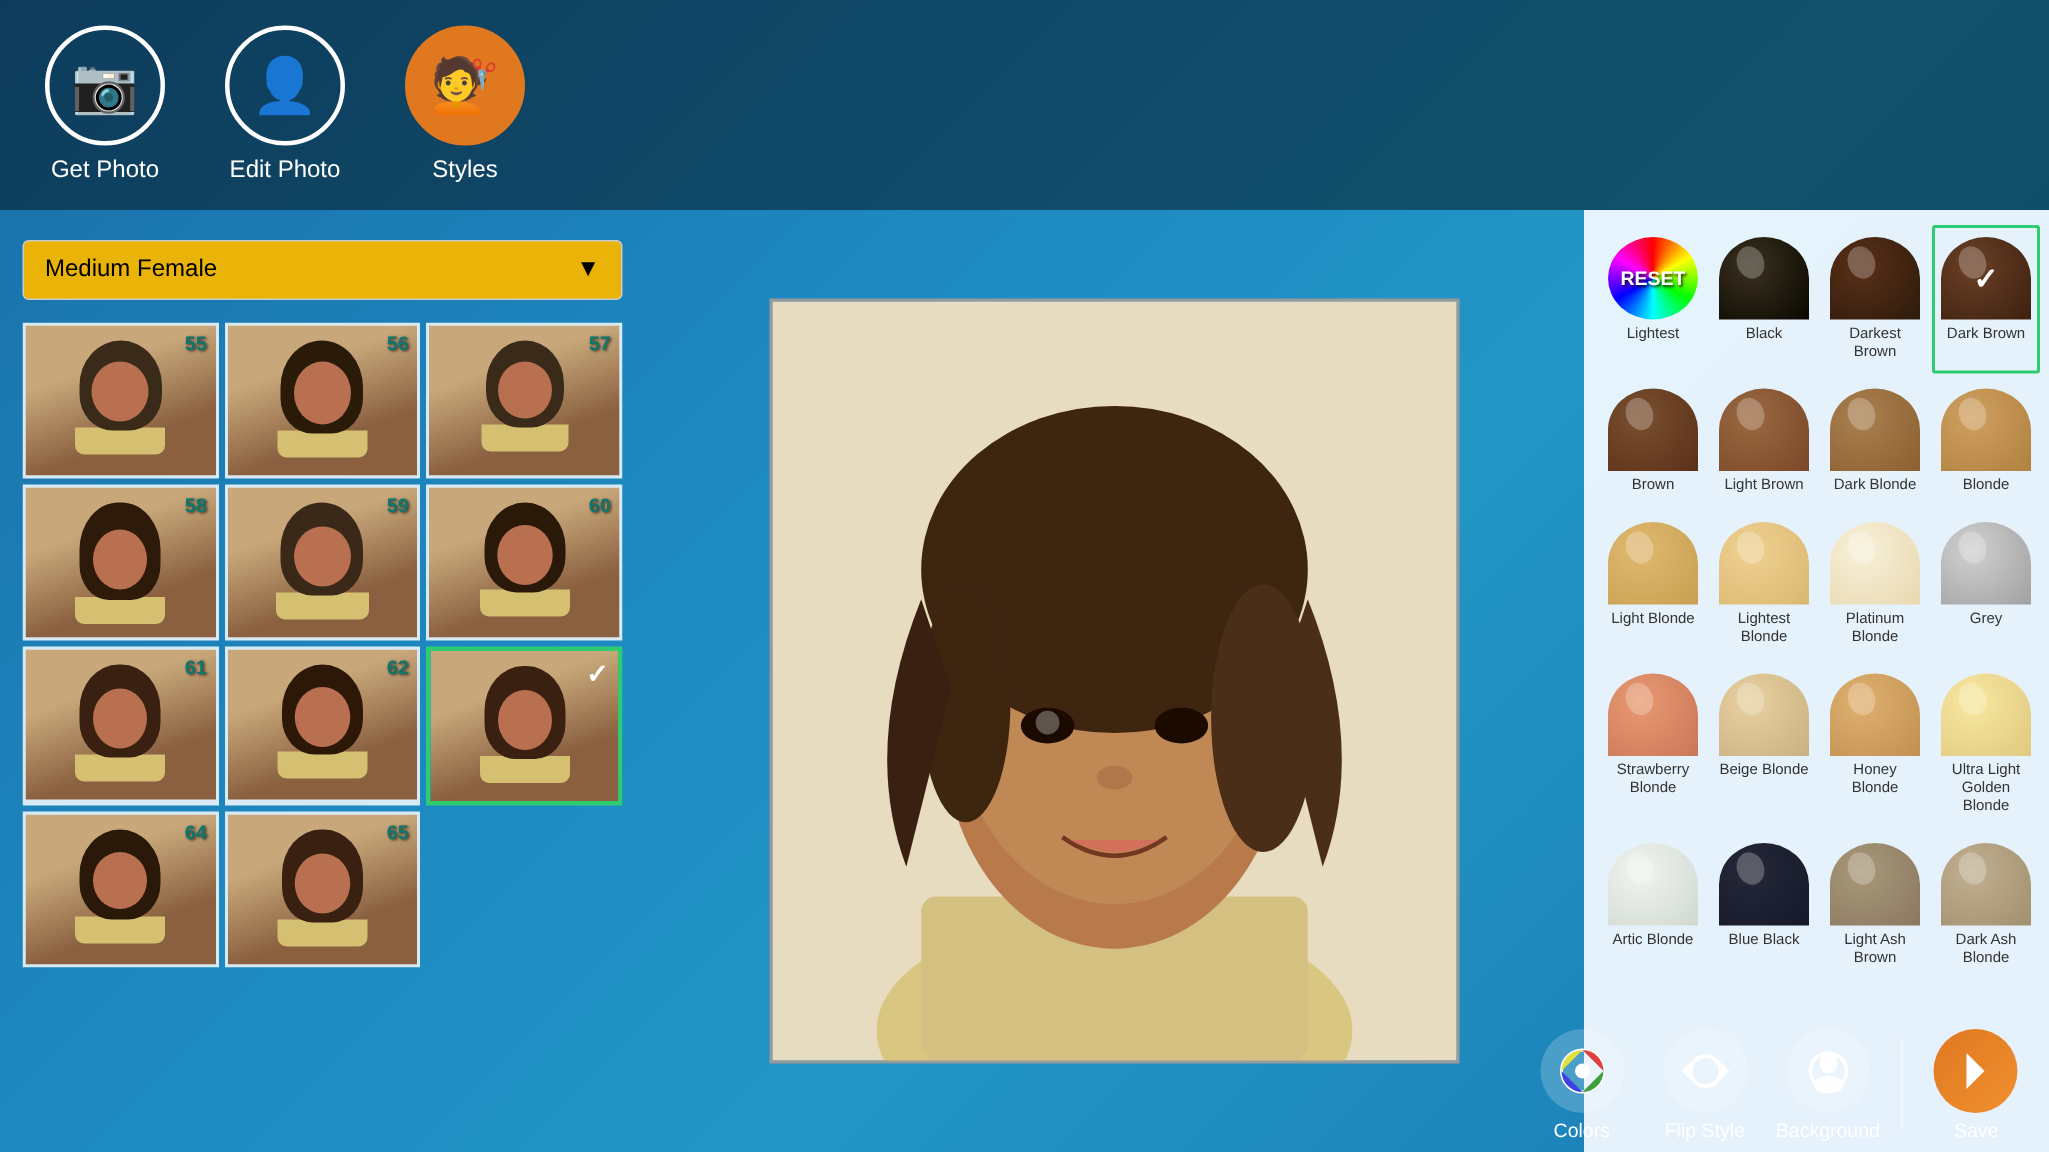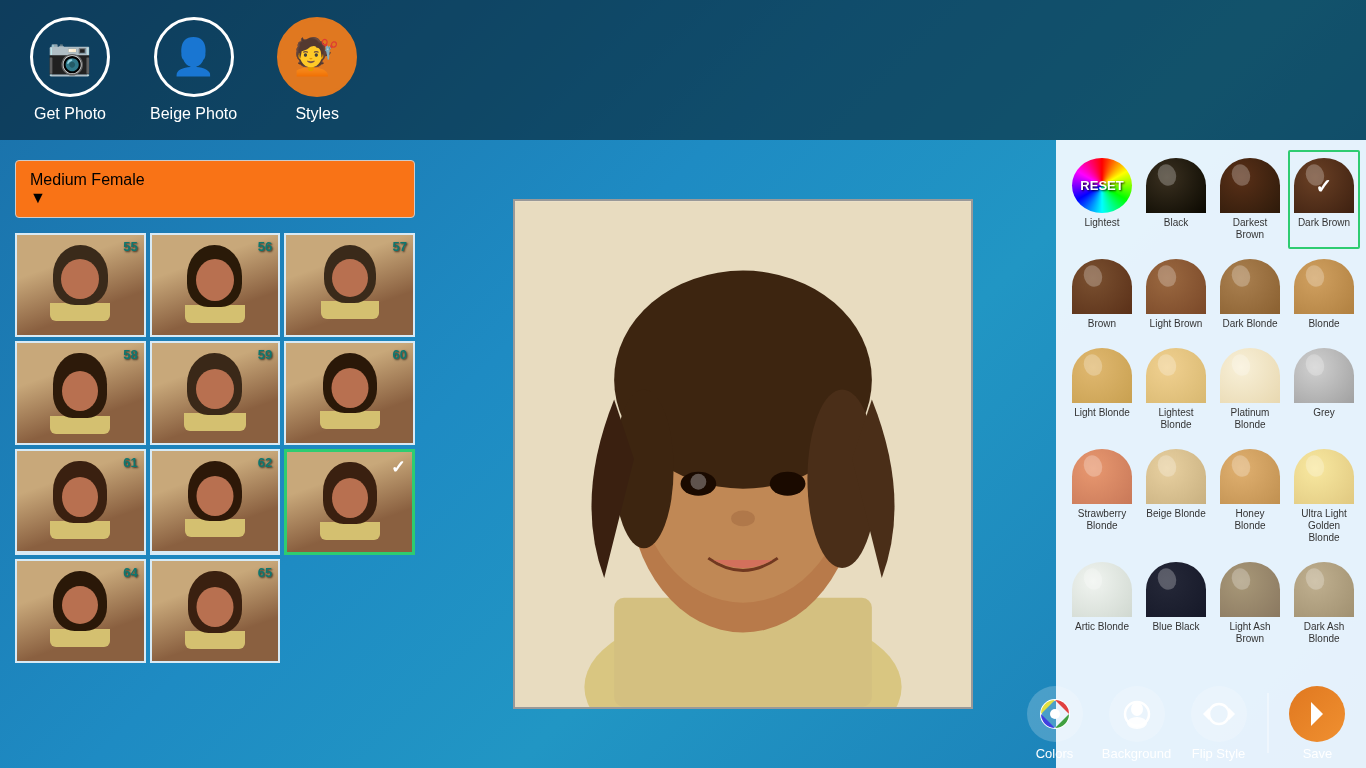--- a/index.html
+++ b/index.html
@@ -80,31 +80,30 @@
     }
 
     
     .left-panel {
       width: 430px;
       padding: 20px 15px;
       flex-shrink: 0;
     }
     .style-dropdown {
       width: 100%;
-      background: #f97316;
+      background: #eab308;
       border: 1px solid #ccc;
       border-radius: 4px;
       padding: 10px 14px;
       font-size: 16px;
       display: flex;
-      align-items: flex-start;
+      align-items: flex-end;
       justify-content: space-between;
       cursor: pointer;
       margin-bottom: 15px;
-      flex-direction: column;
     }
     .styles-grid {
       display: grid;
       grid-template-columns: repeat(3, 1fr);
       gap: 4px;
       overflow-y: auto;
       max-height: 530px;
     }
     .style-item {
       position: relative;
@@ -312,21 +311,21 @@
 </head>
 <body>
 
 <div class="top-bar">
   <div class="nav-item">
     <div class="icon-circle">📷</div>
     <span class="nav-label">Get Photo</span>
   </div>
   <div class="nav-item">
     <div class="icon-circle">👤</div>
-    <span class="nav-label">Beige Photo</span>
+    <span class="nav-label">Edit Photo</span>
   </div>
   <div class="nav-item active">
     <div class="icon-circle">💇</div>
     <span class="nav-label">Styles</span>
   </div>
 </div>
 
 <div class="main-content">
 
   <div class="left-panel">
@@ -618,38 +617,38 @@
         <path d="M16 30 A14 14 0 0 1 2 16" fill="#4040e0" stroke="none"></path>
         <path d="M2 16 A14 14 0 0 1 16 2" fill="#e0e040" stroke="none"></path>
         <circle cx="16" cy="16" r="5" fill="white"></circle>
       </svg>
     </div>
     <span class="bottom-action-label">Colors</span>
   </div>
   <div class="bottom-action">
     <div class="bottom-icon-circle">
       <svg width="32" height="32" viewBox="0 0 32 32">
+        <path d="M6 16 A10 10 0 0 1 26 16" fill="none" stroke="white" stroke-width="2.5" stroke-linecap="round"></path>
+        <polygon points="26,10 26,22 32,16" fill="white"></polygon>
+        <path d="M26 16 A10 10 0 0 1 6 16" fill="none" stroke="white" stroke-width="2.5" stroke-linecap="round"></path>
+        <polygon points="6,10 6,22 0,16" fill="white"></polygon>
+      </svg>
+    </div>
+    <span class="bottom-action-label">Flip Style</span>
+  </div>
+  <div class="bottom-action">
+    <div class="bottom-icon-circle">
+      <svg width="32" height="32" viewBox="0 0 32 32">
         <circle cx="16" cy="16" r="12" fill="none" stroke="white" stroke-width="2.5"></circle>
         <circle cx="16" cy="11" rx="6" ry="7" fill="white" style="opacity:0.9;"></circle>
         <ellipse cx="16" cy="11" rx="6" ry="7" fill="white"></ellipse>
         <ellipse cx="16" cy="25" rx="10" ry="6" fill="white" opacity="0.9"></ellipse>
       </svg>
     </div>
     <span class="bottom-action-label">Background</span>
-  </div>
-  <div class="bottom-action">
-    <div class="bottom-icon-circle">
-      <svg width="32" height="32" viewBox="0 0 32 32">
-        <path d="M6 16 A10 10 0 0 1 26 16" fill="none" stroke="white" stroke-width="2.5" stroke-linecap="round"></path>
-        <polygon points="26,10 26,22 32,16" fill="white"></polygon>
-        <path d="M26 16 A10 10 0 0 1 6 16" fill="none" stroke="white" stroke-width="2.5" stroke-linecap="round"></path>
-        <polygon points="6,10 6,22 0,16" fill="white"></polygon>
-      </svg>
-    </div>
-    <span class="bottom-action-label">Flip Style</span>
   </div>
   <div class="bottom-divider"></div>
   <div class="bottom-action">
     <div class="bottom-icon-circle" style="background:linear-gradient(135deg,#e07820,#f09030);">
       <svg width="32" height="32" viewBox="0 0 32 32">
         <polygon points="10,4 22,16 10,28" fill="white"></polygon>
       </svg>
     </div>
     <span class="bottom-action-label">Save</span>
   </div>

